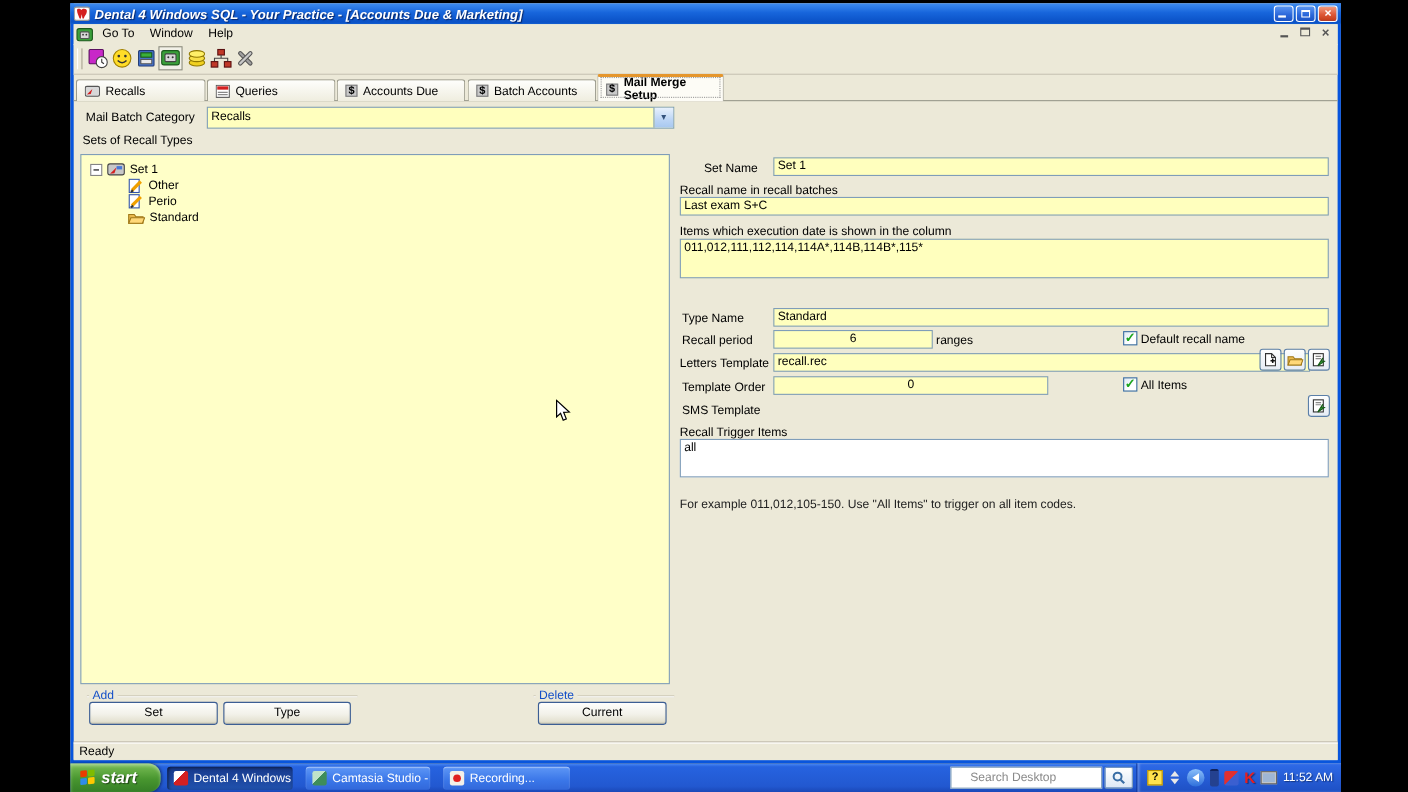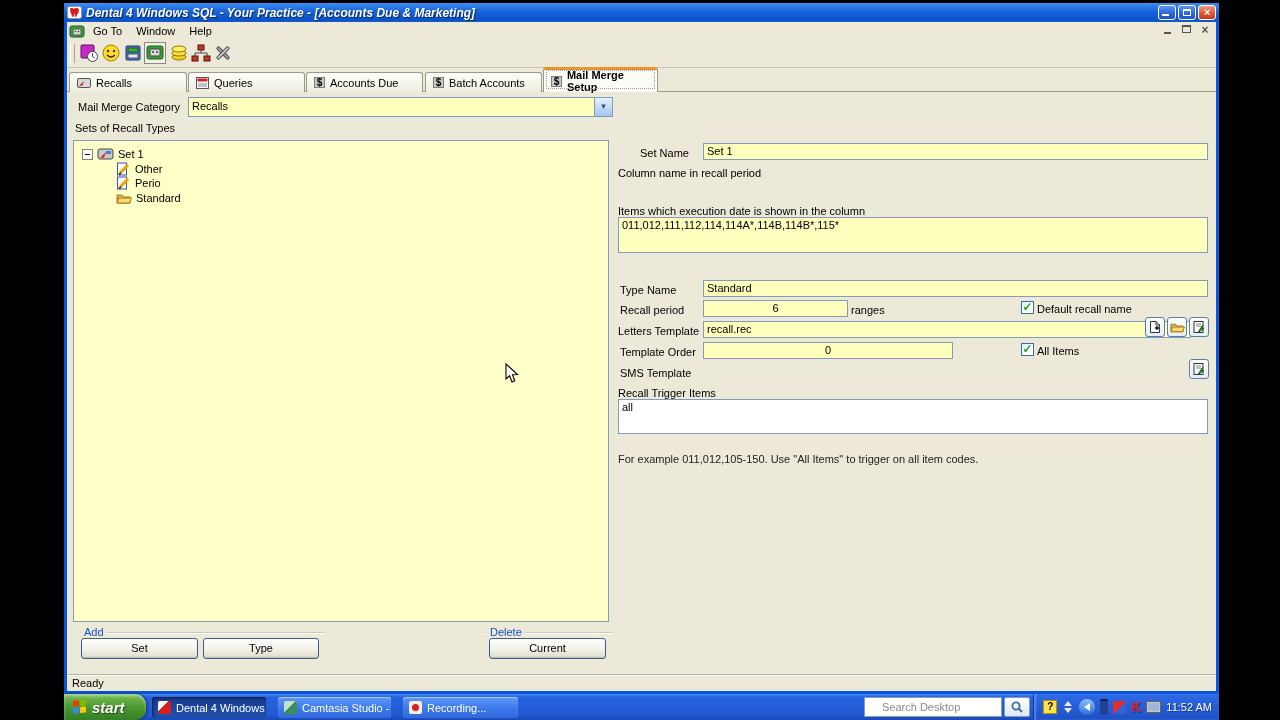--- a/index.html
+++ b/index.html
@@ -218,21 +218,21 @@
       <div class="tab" style="left:358px;width:117px">
         <span class="dollar-ic">$</span>
         <span>Batch Accounts</span>
       </div>
       <div class="tab active" style="left:476px;width:115px">
         <span class="dollar-ic">$</span>
         <span>Mail Merge Setup</span>
       </div>
     </div>
 
-    <span class="lbl" style="left:11px;top:98px">Mail Merge Category</span>
+    <span class="lbl" style="left:11px;top:98px">Mail Batch Category</span>
     <div class="combo" style="left:121px;top:94px;width:425px;height:20px">
       <span class="val">Recalls</span>
       <span class="drop"><span>▾</span></span>
     </div>
 
     <span class="lbl" style="left:8px;top:119px">Sets of Recall Types</span>
     <div class="treepanel">
       <div class="trow" style="left:8px;top:5px">
         <span class="expbox"></span>
         <svg width="17" height="14" viewBox="0 0 17 14">
@@ -263,21 +263,22 @@
           <path d="M1 3 L6 3 L7.5 5 L14 5 L14 11 L1 11 Z" fill="#E8B84C" stroke="#A07818"></path>
           <path d="M3 6 L15.5 6 L13.5 11 L1 11 Z" fill="#FFD878" stroke="#A07818"></path>
         </svg>
         <span>Standard</span>
       </div>
     </div>
 
     <span class="lbl" style="left:573px;top:144px">Set Name</span>
     <div class="fld" style="left:636px;top:140px;width:505px;height:17px">Set 1</div>
 
-    <span class="lbl" style="left:551px;top:164px">Column name in recall period</span>
+    <span class="lbl" style="left:551px;top:164px">Recall name in recall batches</span>
+    <div class="fld" style="left:551px;top:176px;width:590px;height:17px">Last exam S+C</div>
 
     <span class="lbl" style="left:551px;top:202px">Items which execution date is shown in the column</span>
     <div class="fld" style="left:551px;top:214px;width:590px;height:36px">011,012,111,112,114,114A*,114B,114B*,115*</div>
 
     <span class="lbl" style="left:553px;top:281px">Type Name</span>
     <div class="fld" style="left:636px;top:277px;width:505px;height:17px">Standard</div>
 
     <span class="lbl" style="left:553px;top:301px">Recall period</span>
     <div class="fld center" style="left:636px;top:297px;width:145px;height:17px">6</div>
     <span class="lbl" style="left:784px;top:301px">ranges</span>

